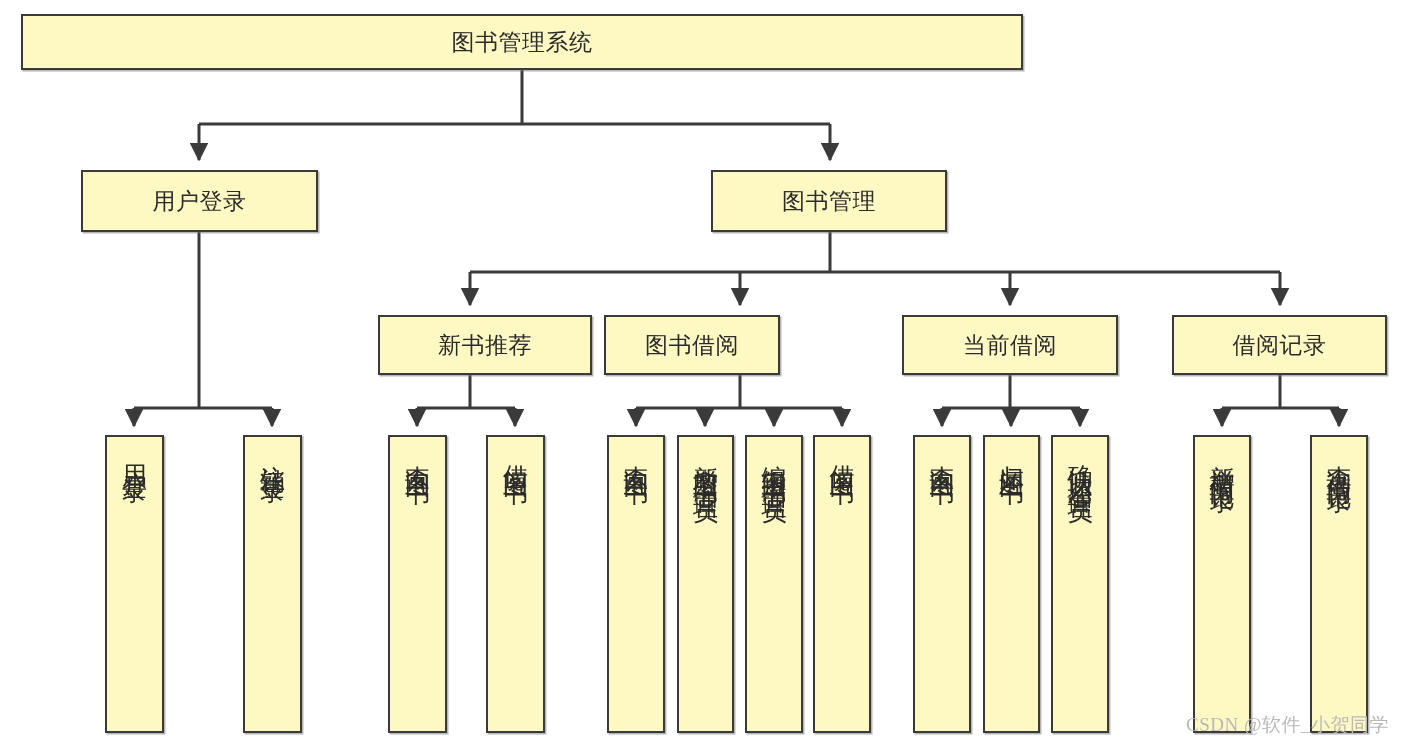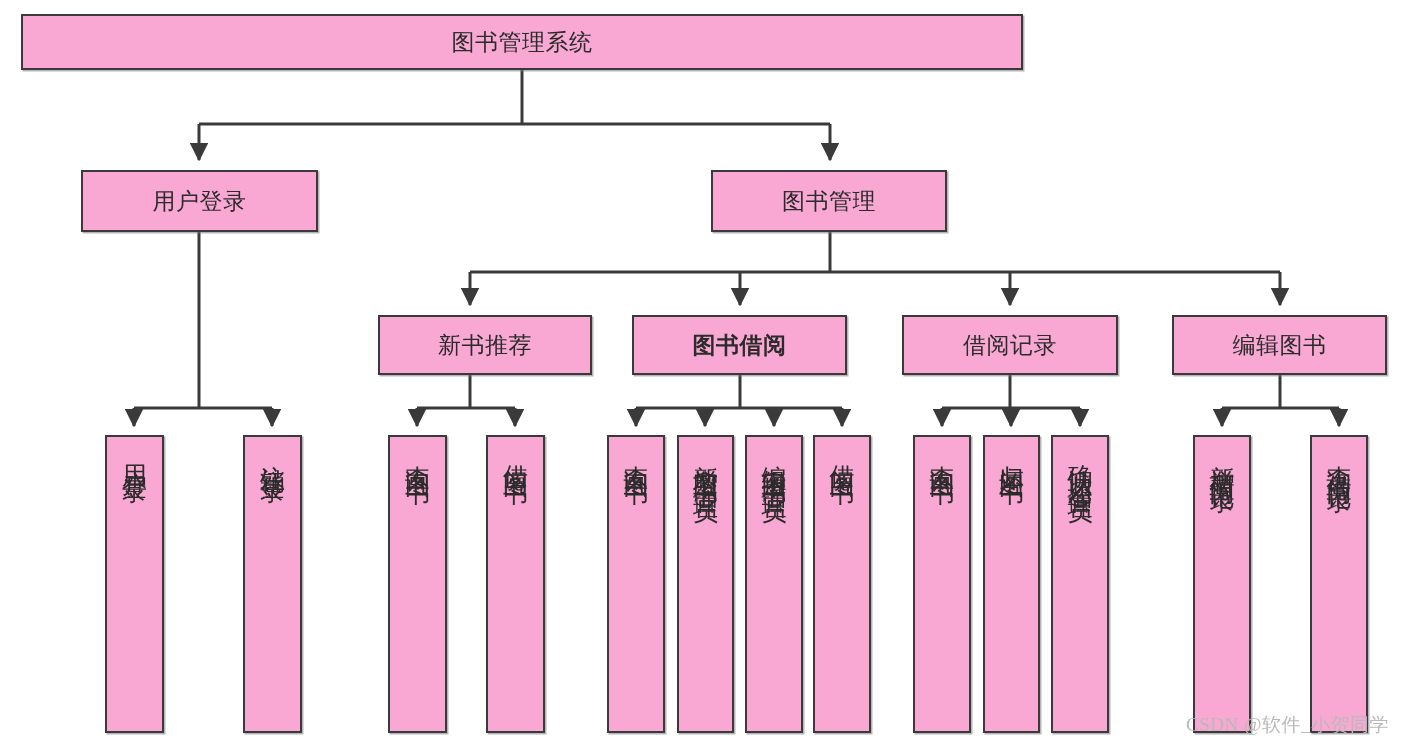--- a/index.html
+++ b/index.html
@@ -7,21 +7,21 @@
     font-family:"DejaVu Sans","Liberation Sans",sans-serif;
     width:1405px;height:747px;
     overflow:hidden;
   }
   #stage{position:relative;width:1405px;height:747px;background:#fff;}
   #wires{position:absolute;left:0;top:0;width:1405px;height:747px;}
 
   .node{
     position:absolute;
     box-sizing:border-box;
-    background:#f9a8d4;
+    background:#fef9c3;
     border:2px solid #3a3a3a;
     box-shadow:1.5px 1.5px 0 rgba(120,120,120,.55);
     display:flex;
     align-items:center;
     justify-content:center;
     color:#2b2b2b;
   }
   .node .lbl{
     display:block;
     white-space:nowrap;
@@ -109,28 +109,28 @@
   <div class="node h" style="left:81px;top:170px;width:237px;height:62px;">
     <span class="lbl">用户登录</span>
   </div>
   <div class="node h" style="left:711px;top:170px;width:236px;height:62px;">
     <span class="lbl">图书管理</span>
   </div>
 
   <div class="node h" style="left:363px;top:315px;width:214px;height:60px;margin-left:15px;">
     <span class="lbl">新书推荐</span>
   </div>
-  <div class="node h" style="left:632px;top:315px;width:215px;height:60px;font-weight:bold;">
+  <div class="node h" style="left:604px;top:315px;width:176px;height:60px;">
     <span class="lbl">图书借阅</span>
   </div>
   <div class="node h" style="left:902px;top:315px;width:216px;height:60px;">
-    <span class="lbl">借阅记录</span>
+    <span class="lbl">当前借阅</span>
   </div>
   <div class="node h" style="left:1172px;top:315px;width:215px;height:60px;">
-    <span class="lbl">编辑图书</span>
+    <span class="lbl">借阅记录</span>
   </div>
 
   <div class="node v" style="left:105px;top:435px;width:59px;height:298px;">
     <span class="lbl">用户登录</span>
   </div>
   <div class="node v" style="left:243px;top:435px;width:59px;height:298px;">
     <span class="lbl">注销登录</span>
   </div>
 
   <div class="node v" style="left:388px;top:435px;width:59px;height:298px;">

